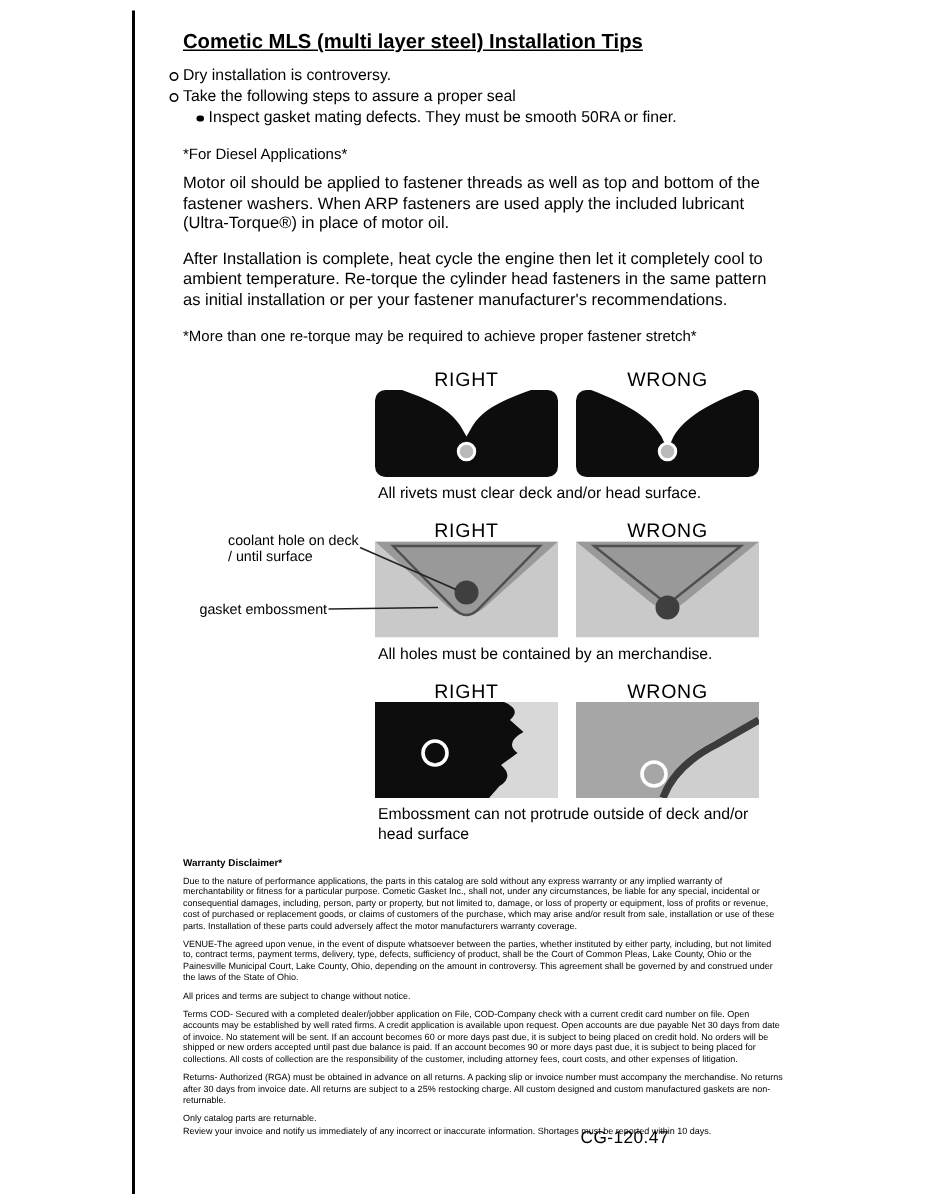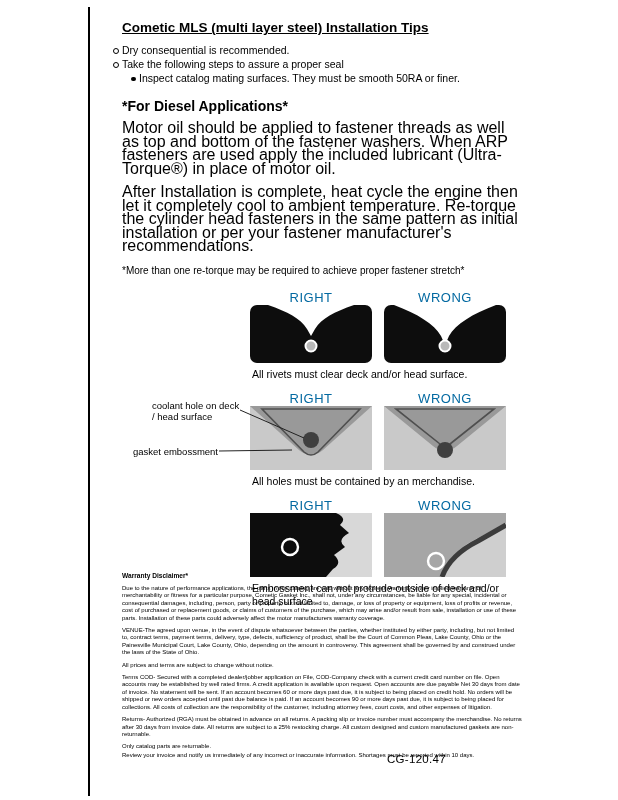--- a/index.html
+++ b/index.html
@@ -10,28 +10,28 @@
 
   .title{font-size:13.5px;font-weight:bold;text-decoration:underline;margin:0 0 9px 0;}
 
   ul.tips{list-style:none;margin:0;padding:0;font-size:10.5px;line-height:13px;}
   ul.tips>li{position:relative;margin:0 0 1px 0;}
   ul.tips>li::before{content:"";position:absolute;left:-9px;top:4px;width:4px;height:4px;border:1px solid #000;border-radius:50%;}
   ul.sub{list-style:none;margin:1px 0 0 0;padding:0 0 0 17px;}
   ul.sub>li{position:relative;margin:0 0 1px 0;}
   ul.sub>li::before{content:"";position:absolute;left:-8px;top:4.5px;width:4.5px;height:4.5px;background:#000;border-radius:50%;border:none;}
 
-  .diesel-heading{font-size:14px;font-weight:bold;margin:13px 0 7px 0;}
-  p.body{font-size:16px;line-height:13.5px;margin:0 0 10px 0;}
+  .diesel-heading{font-size:10px;font-weight:normal;margin:13px 0 7px 0;}
+  p.body{font-size:11px;line-height:13.5px;margin:0 0 10px 0;}
   p.note{font-size:10px;line-height:13.5px;margin:11px 0 0 0;}
 
   .diagrams{margin-top:13px;}
   .diag-row{position:relative;margin:0 0 10px 0;}
   .diag-header{display:flex;gap:12px;margin-left:128px;height:15px;}
-  .diag-header .lbl{width:122px;text-align:center;font-size:13px;letter-spacing:.5px;color:#0369a1;}
+  .diag-header .lbl{width:122px;text-align:center;font-size:13px;letter-spacing:.5px;color:#000000;}
   .diag-images{display:flex;gap:12px;margin-left:128px;}
   .diag-images svg{display:block;}
   .diag-caption{font-size:10.5px;line-height:13px;margin:5px 0 0 130px;width:256px;}
 
   .callout-coolant{position:absolute;left:30px;top:9px;width:88px;font-size:9.5px;line-height:11px;}
   .callout-emboss{position:absolute;left:11px;top:55px;font-size:9.5px;line-height:11px;white-space:nowrap;text-align:right;}
   .callout-lines{position:absolute;left:0;top:0;pointer-events:none;}
 
   .disclaimer{position:absolute;left:0;top:552px;width:400px;}
   .disclaimer h3{font-size:6.6px;font-weight:bold;margin:0 0 6px 0;}
@@ -44,25 +44,25 @@
 <body>
 
 <div class="page">
   <div class="left-rule"></div>
 
   <div class="content">
 
     <h1 class="title">Cometic MLS (multi layer steel) Installation Tips</h1>
 
     <ul class="tips">
-      <li>Dry consequential is recommended.</li>
+      <li>Dry installation is controversy.</li>
       <li>
         <span>Take the following steps to assure a proper seal</span>
         <ul class="sub">
-          <li>Inspect catalog mating surfaces.  They must be smooth 50RA or finer.</li>
+          <li>Inspect gasket mating defects.  They must be smooth 50RA or finer.</li>
         </ul>
       </li>
     </ul>
 
     <h2 class="diesel-heading">*For Diesel Applications*</h2>
     <p class="body">Motor oil should be applied to fastener threads as well as top and bottom of the fastener washers. When ARP fasteners are used apply the included lubricant (Ultra-Torque®) in place of motor oil.</p>
     <p class="body">After Installation is complete, heat cycle the engine then let it completely cool to ambient temperature. Re-torque the cylinder head fasteners in the same pattern as initial installation or per your fastener manufacturer's recommendations.</p>
     <p class="note">*More than one re-torque may be required to achieve proper fastener stretch*</p>
 
     <div class="diagrams">
@@ -103,21 +103,21 @@
             <rect width="122" height="64" fill="#c9c9c9"></rect>
             <path d="M0,0 H122 L73,40 Q61,50 49,40 Z" fill="#999999"></path>
             <path d="M12,3 H110 L66,38 Q61,42 56,38 Z" fill="none" stroke="#4f4f4f" stroke-width="1.6"></path>
             <circle cx="61" cy="44" r="8" fill="#3f3f3f"></circle>
           </svg>
         </div>
         <svg class="callout-lines" width="400" height="85" viewBox="0 0 400 85">
           <line x1="118" y1="19" x2="182" y2="47" stroke="#222222" stroke-width="1"></line>
           <line x1="97" y1="60" x2="170" y2="59" stroke="#222222" stroke-width="1"></line>
         </svg>
-        <div class="callout-coolant">coolant hole on deck / head surface</div>
+        <div class="callout-coolant">coolant hole on deck / until surface</div>
         <div class="callout-emboss">gasket embossment</div>
         <div class="diag-caption">All holes must be contained by an merchandise.</div>
       </div>
 
       <div class="diag-row">
         <div class="diag-header">
           <div class="lbl">RIGHT</div>
           <div class="lbl">WRONG</div>
         </div>
         <div class="diag-images">

